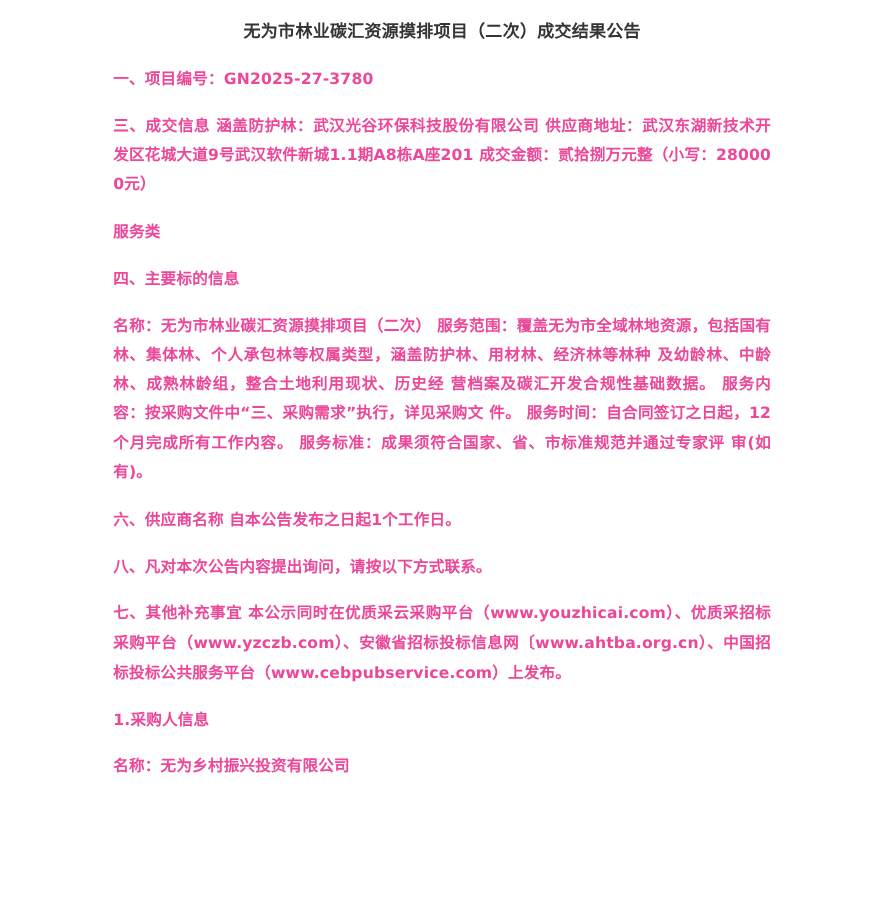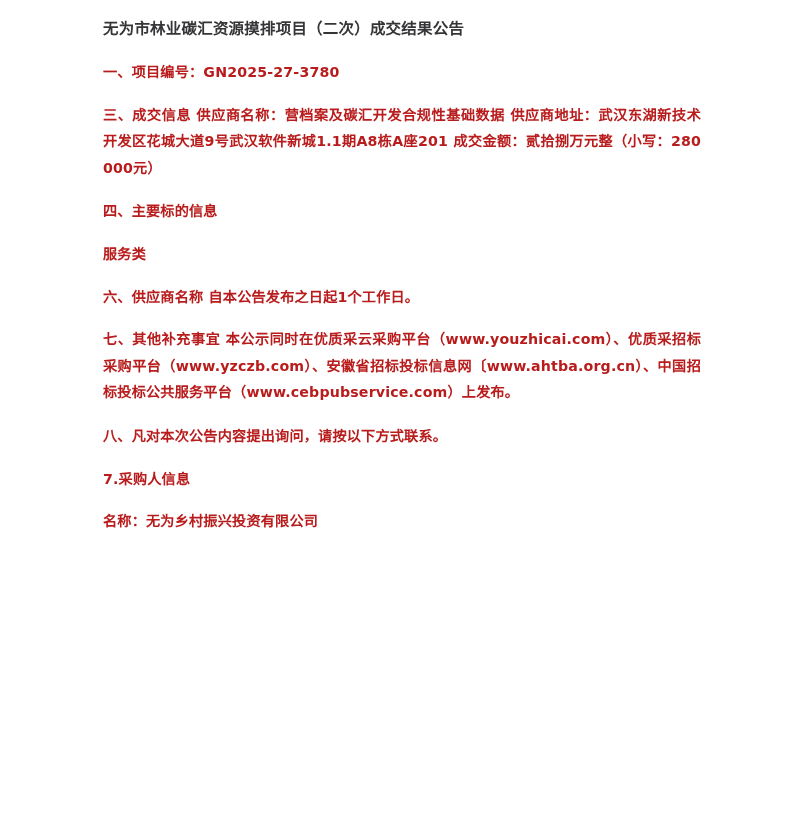--- a/index.html
+++ b/index.html
@@ -23,65 +23,67 @@
     box-sizing: border-box;
     padding: 16px 92px 0 103px;
   }
   .doc-title {
     font-size: 15.5px;
     font-weight: 700;
     line-height: 26px;
     letter-spacing: 0.2px;
     color: #353537;
     margin: 0 0 17px 0;
-    text-align: left;
+    text-align: center;
   }
   .para {
     font-size: 14.2px;
     font-weight: 700;
     line-height: 26.6px;
     letter-spacing: 0.15px;
-    color: #b91c1c;
+    color: #ec4899;
     margin: 0 0 16px 0;
     text-align: justify;
     text-justify: inter-ideograph;
     word-break: break-all;
   }
   .para.block {
     margin-bottom: 17px;
   }
   .para.last {
     margin-bottom: 14px;
+    font-family: Liberation Mono, monospace;
   }
   
   .page {
     filter: blur(0.18px);
   }
 </style>
 </head>
 <body>
 
 <div class="page">
 
   <h1 class="doc-title">无为市林业碳汇资源摸排项目（二次）成交结果公告</h1>
 
   <p class="para">一、项目编号：GN2025-27-3780</p>
 
 
-  <p class="para block">三、成交信息 供应商名称：营档案及碳汇开发合规性基础数据 供应商地址：武汉东湖新技术开发区花城大道9号武汉软件新城1.1期A8栋A座201 成交金额：贰拾捌万元整（小写：280000元）</p>
+  <p class="para block">三、成交信息 涵盖防护林：武汉光谷环保科技股份有限公司 供应商地址：武汉东湖新技术开发区花城大道9号武汉软件新城1.1期A8栋A座201 成交金额：贰拾捌万元整（小写：280000元）</p>
+
+  <p class="para">服务类</p>
 
   <p class="para">四、主要标的信息</p>
 
-  <p class="para">服务类</p>
-
+  <p class="para block">名称：无为市林业碳汇资源摸排项目（二次） 服务范围：覆盖无为市全域林地资源，包括国有林、集体林、个人承包林等权属类型，涵盖防护林、用材林、经济林等林种 及幼龄林、中龄林、成熟林龄组，整合土地利用现状、历史经 营档案及碳汇开发合规性基础数据。 服务内容：按采购文件中“三、采购需求”执行，详见采购文 件。 服务时间：自合同签订之日起，12个月完成所有工作内容。 服务标准：成果须符合国家、省、市标准规范并通过专家评 审(如有)。</p>
 
 
   <p class="para">六、供应商名称 自本公告发布之日起1个工作日。</p>
 
+  <p class="para">八、凡对本次公告内容提出询问，请按以下方式联系。</p>
+
   <p class="para block">七、其他补充事宜 本公示同时在优质采云采购平台（www.youzhicai.com）、优质采招标采购平台（www.yzczb.com）、安徽省招标投标信息网〔www.ahtba.org.cn）、中国招标投标公共服务平台（www.cebpubservice.com）上发布。</p>
 
-  <p class="para">八、凡对本次公告内容提出询问，请按以下方式联系。</p>
-
-  <p class="para">7.采购人信息</p>
+  <p class="para">1.采购人信息</p>
 
   <p class="para last">名称：无为乡村振兴投资有限公司</p>
 
 </div>
 
 </body></html>

